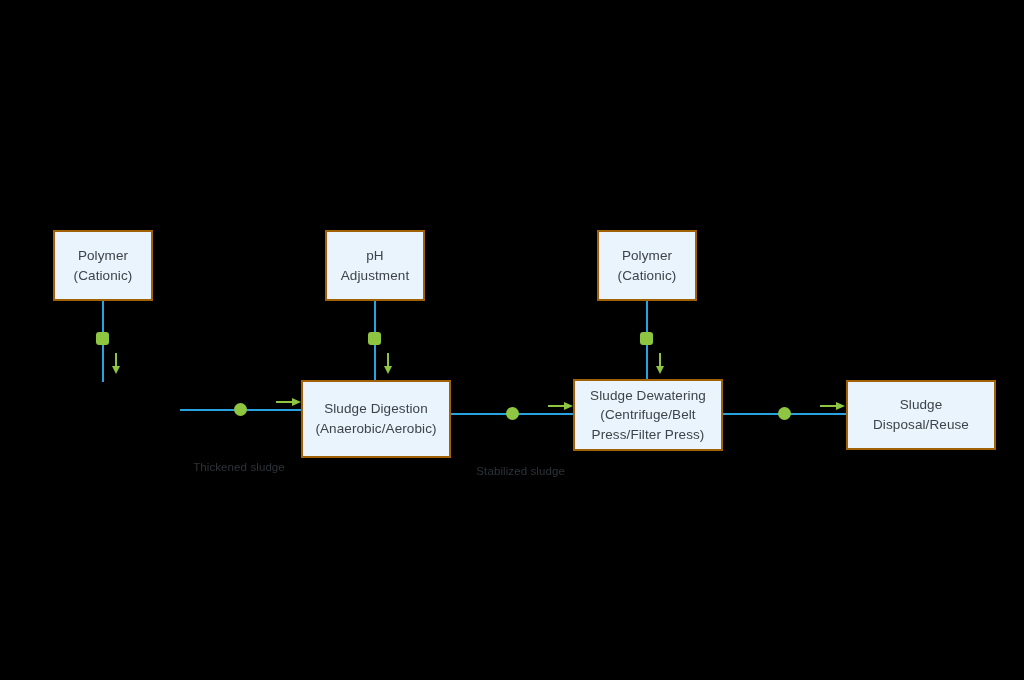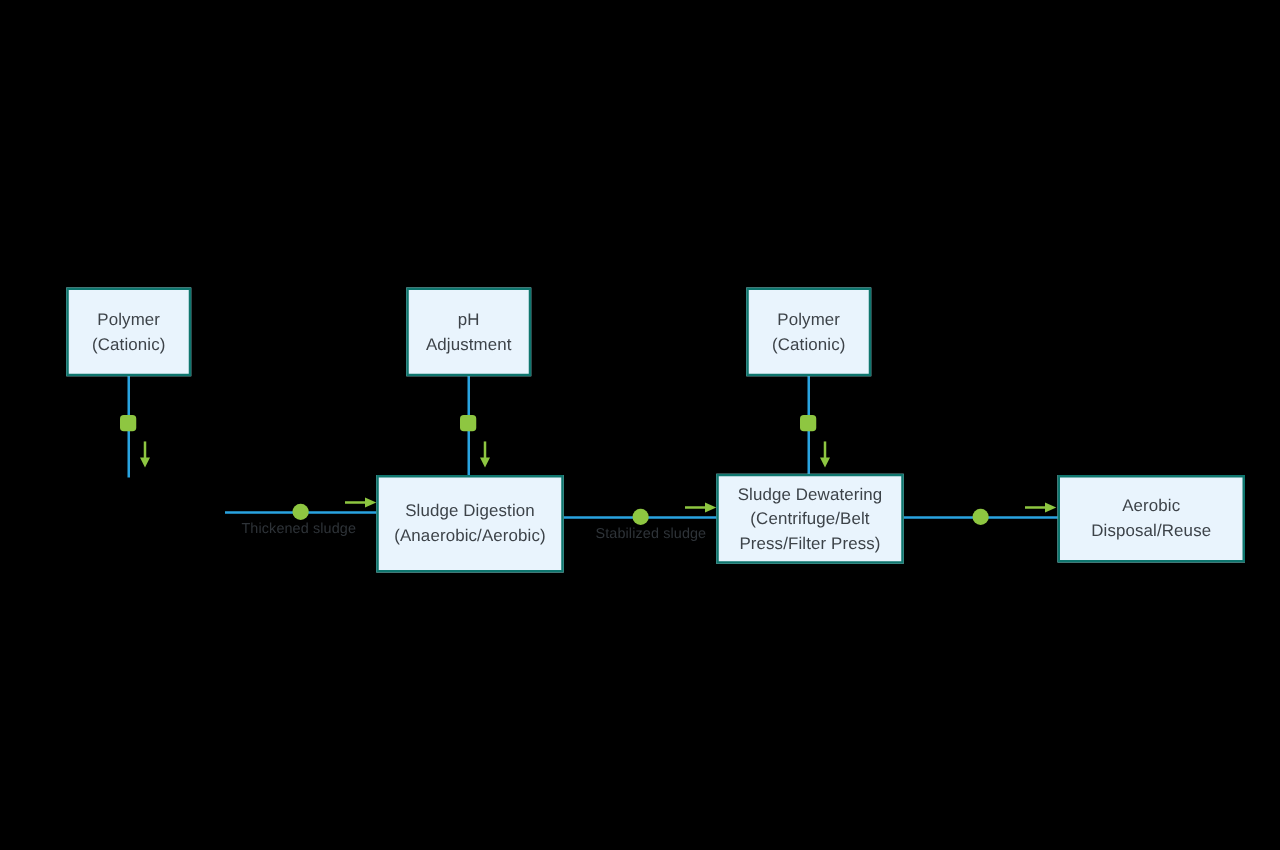--- a/index.html
+++ b/index.html
@@ -12,21 +12,21 @@
     width: 1024px;
     height: 680px;
     background: #000000;
     overflow: hidden;
     font-family: "Liberation Sans", sans-serif;
   }
   .node {
     position: absolute;
     box-sizing: border-box;
     background: #e9f4fd;
-    border: 2px solid #0f766e;
+    border: 2px solid #a16207;
     display: flex;
     align-items: center;
     justify-content: center;
     text-align: center;
     color: #3d4349;
     font-size: 13.5px;
     line-height: 1.45;
     letter-spacing: 0.1px;
     white-space: pre-line;
   }
@@ -55,20 +55,21 @@
     line-height: 0;
   }
   .edge-label {
     position: absolute;
     color: #2e3338;
     font-size: 11.5px;
     line-height: 1.35;
     text-align: center;
     white-space: pre-line;
     letter-spacing: 0.1px;
+    margin-top: 44px;
   }
 </style>
 </head>
 <body>
 
 <div id="canvas">
 
   <div class="conn v" style="left:102px; top:300px; height:82px;"></div>
   <div class="conn v" style="left:374px; top:300px; height:82px;"></div>
   <div class="conn v" style="left:646px; top:300px; height:82px;"></div>
@@ -131,16 +132,16 @@
   <div class="node" style="left:325px; top:230px; width:100px; height:71px;">pH
 Adjustment</div>
   <div class="node" style="left:597px; top:230px; width:100px; height:71px;">Polymer
 (Cationic)</div>
 
   <div class="node" style="left:301px; top:380px; width:150px; height:78px;">Sludge Digestion
 (Anaerobic/Aerobic)</div>
   <div class="node" style="left:573px; top:379px; width:150px; height:72px;">Sludge Dewatering
 (Centrifuge/Belt
 Press/Filter Press)</div>
-  <div class="node" style="left:846px; top:380px; width:150px; height:70px;">Aerobic
+  <div class="node" style="left:846px; top:380px; width:150px; height:70px;">Sludge
 Disposal/Reuse</div>
 
 </div>
 
 </body></html>

